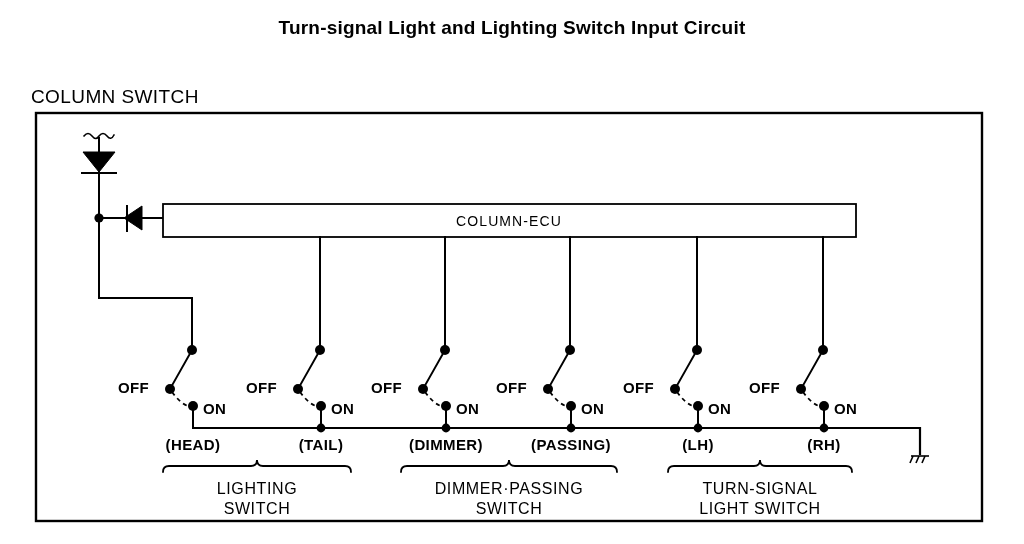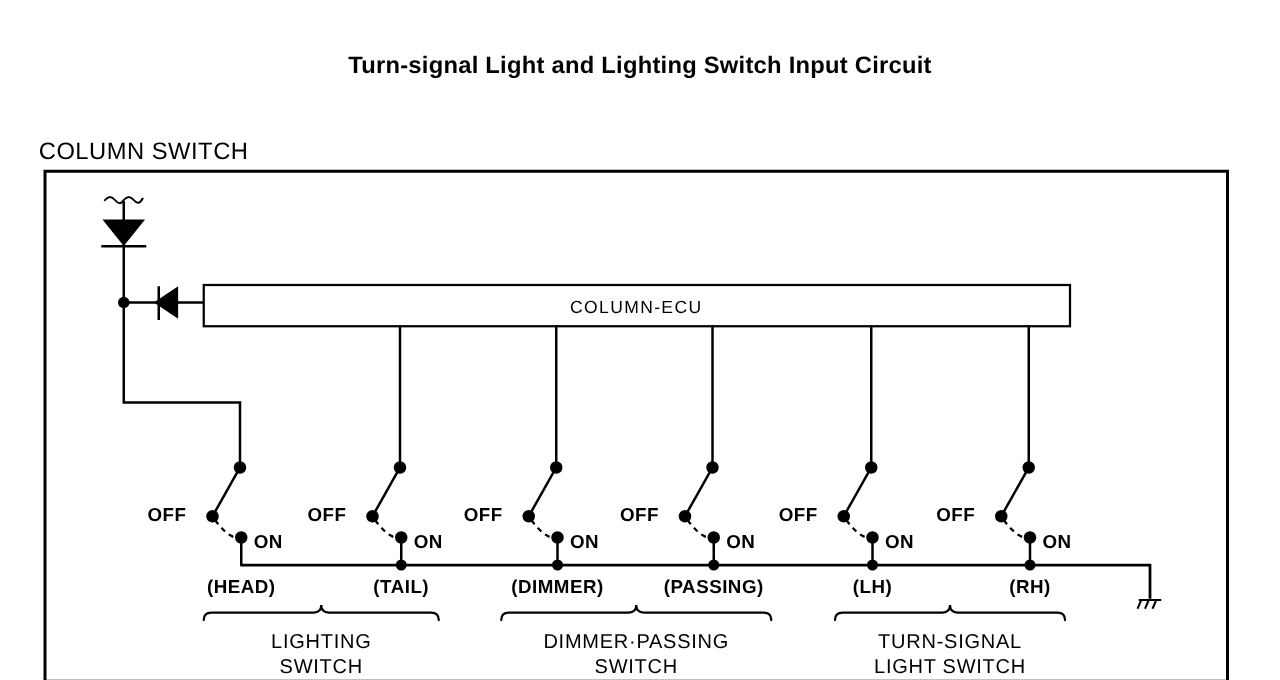--- a/index.html
+++ b/index.html
@@ -15,21 +15,20 @@
     font-family: "Liberation Sans", sans-serif;
     color: #000000;
     position: relative;
   }
   #diagram-root {
     position: absolute;
     top: 0;
     left: 0;
     width: 1024px;
     height: 385px;
-    margin-top: 24px;
   }
   svg { display: block; }
 
   text { fill: #000000; }
 
   .title-text {
     font-family: "Liberation Sans", sans-serif;
     font-weight: bold;
     font-size: 19px;
     letter-spacing: 0.2px;

